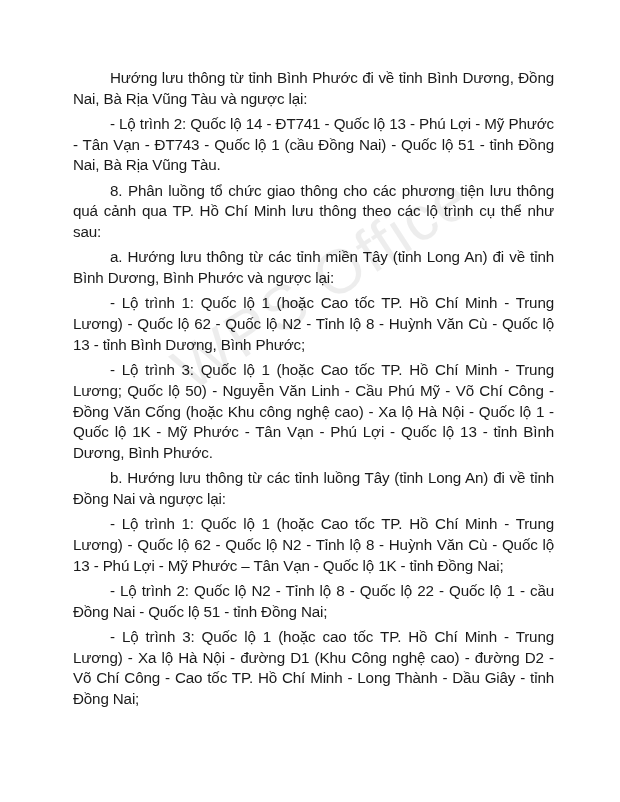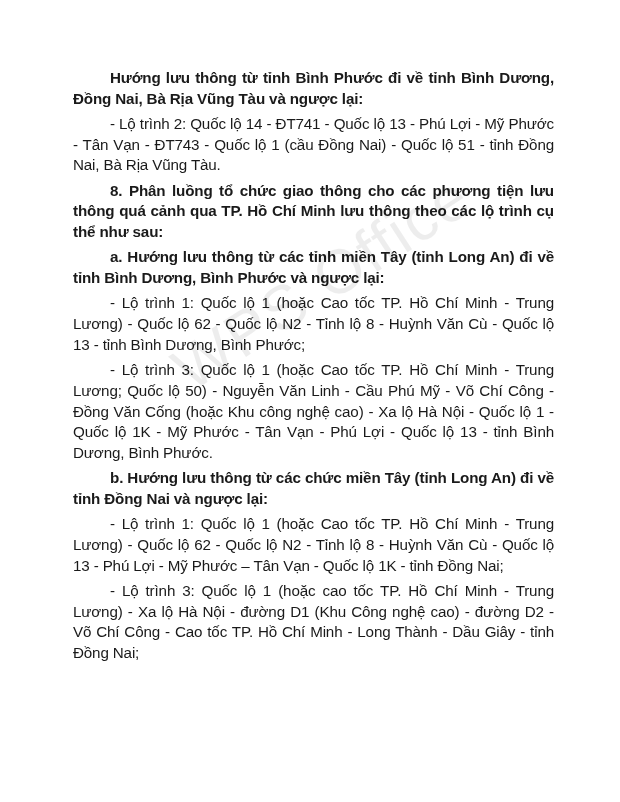--- a/index.html
+++ b/index.html
@@ -9,21 +9,21 @@
     left: 73px;
     top: 68px;
     width: 481px;
     font-family: "Liberation Sans", sans-serif;
     font-size: 15.2px;
     line-height: 20.7px;
     color: #1a1a1a;
     letter-spacing: -0.15px;
   }
   .p { margin: 0 0 4.6px 0; text-indent: 37px; text-align: justify; }
-  .b { font-weight: bold; }
+  .b { font-weight: normal; }
   .watermark {
     position: absolute;
     left: 160px;
     top: 345px;
     font-family: "Liberation Sans", sans-serif;
     font-size: 62px;
     color: rgba(0,0,0,0.07);
     transform: rotate(-33deg);
     transform-origin: left top;
     white-space: nowrap;
@@ -34,19 +34,20 @@
 </head>
 <body>
 
 <div class="page">
   <p class="p b">Hướng lưu thông từ tỉnh Bình Phước đi về tỉnh Bình Dương, Đồng Nai, Bà Rịa Vũng Tàu và ngược lại:</p>
   <p class="p">- Lộ trình 2: Quốc lộ 14 - ĐT741 - Quốc lộ 13 - Phú Lợi - Mỹ Phước - Tân Vạn - ĐT743 - Quốc lộ 1 (cầu Đồng Nai) - Quốc lộ 51 - tỉnh Đồng Nai, Bà Rịa Vũng Tàu.</p>
   <p class="p b">8. Phân luồng tổ chức giao thông cho các phương tiện lưu thông quá cảnh qua TP. Hồ Chí Minh lưu thông theo các lộ trình cụ thể như sau:</p>
   <p class="p b">a. Hướng lưu thông từ các tỉnh miền Tây (tỉnh Long An) đi về tỉnh Bình Dương, Bình Phước và ngược lại:</p>
   <p class="p">- Lộ trình 1: Quốc lộ 1 (hoặc Cao tốc TP. Hồ Chí Minh - Trung Lương) - Quốc lộ 62 - Quốc lộ N2 - Tỉnh lộ 8 - Huỳnh Văn Cù - Quốc lộ 13 - tỉnh Bình Dương, Bình Phước;</p>
   <p class="p">- Lộ trình 3: Quốc lộ 1 (hoặc Cao tốc TP. Hồ Chí Minh - Trung Lương; Quốc lộ 50) - Nguyễn Văn Linh - Cầu Phú Mỹ - Võ Chí Công - Đồng Văn Cống (hoặc Khu công nghệ cao) - Xa lộ Hà Nội - Quốc lộ 1 - Quốc lộ 1K - Mỹ Phước - Tân Vạn - Phú Lợi - Quốc lộ 13 - tỉnh Bình Dương, Bình Phước.</p>
-  <p class="p b">b. Hướng lưu thông từ các chức miền Tây (tỉnh Long An) đi về tỉnh Đồng Nai và ngược lại:</p>
+  <p class="p b">b. Hướng lưu thông từ các tỉnh luồng Tây (tỉnh Long An) đi về tỉnh Đồng Nai và ngược lại:</p>
   <p class="p">- Lộ trình 1: Quốc lộ 1 (hoặc Cao tốc TP. Hồ Chí Minh - Trung Lương) - Quốc lộ 62 - Quốc lộ N2 - Tỉnh lộ 8 - Huỳnh Văn Cù - Quốc lộ 13 - Phú Lợi - Mỹ Phước – Tân Vạn - Quốc lộ 1K - tỉnh Đồng Nai;</p>
+  <p class="p">- Lộ trình 2: Quốc lộ N2 - Tỉnh lộ 8 - Quốc lộ 22 - Quốc lộ 1 - cầu Đồng Nai - Quốc lộ 51 - tỉnh Đồng Nai;</p>
   <p class="p">- Lộ trình 3: Quốc lộ 1 (hoặc cao tốc TP. Hồ Chí Minh - Trung Lương) - Xa lộ Hà Nội - đường D1 (Khu Công nghệ cao) - đường D2 - Võ Chí Công - Cao tốc TP. Hồ Chí Minh - Long Thành - Dầu Giây - tỉnh Đồng Nai;</p>
 
 </div>
 
 <div class="watermark">WPS Office</div>
 
 </body></html>

